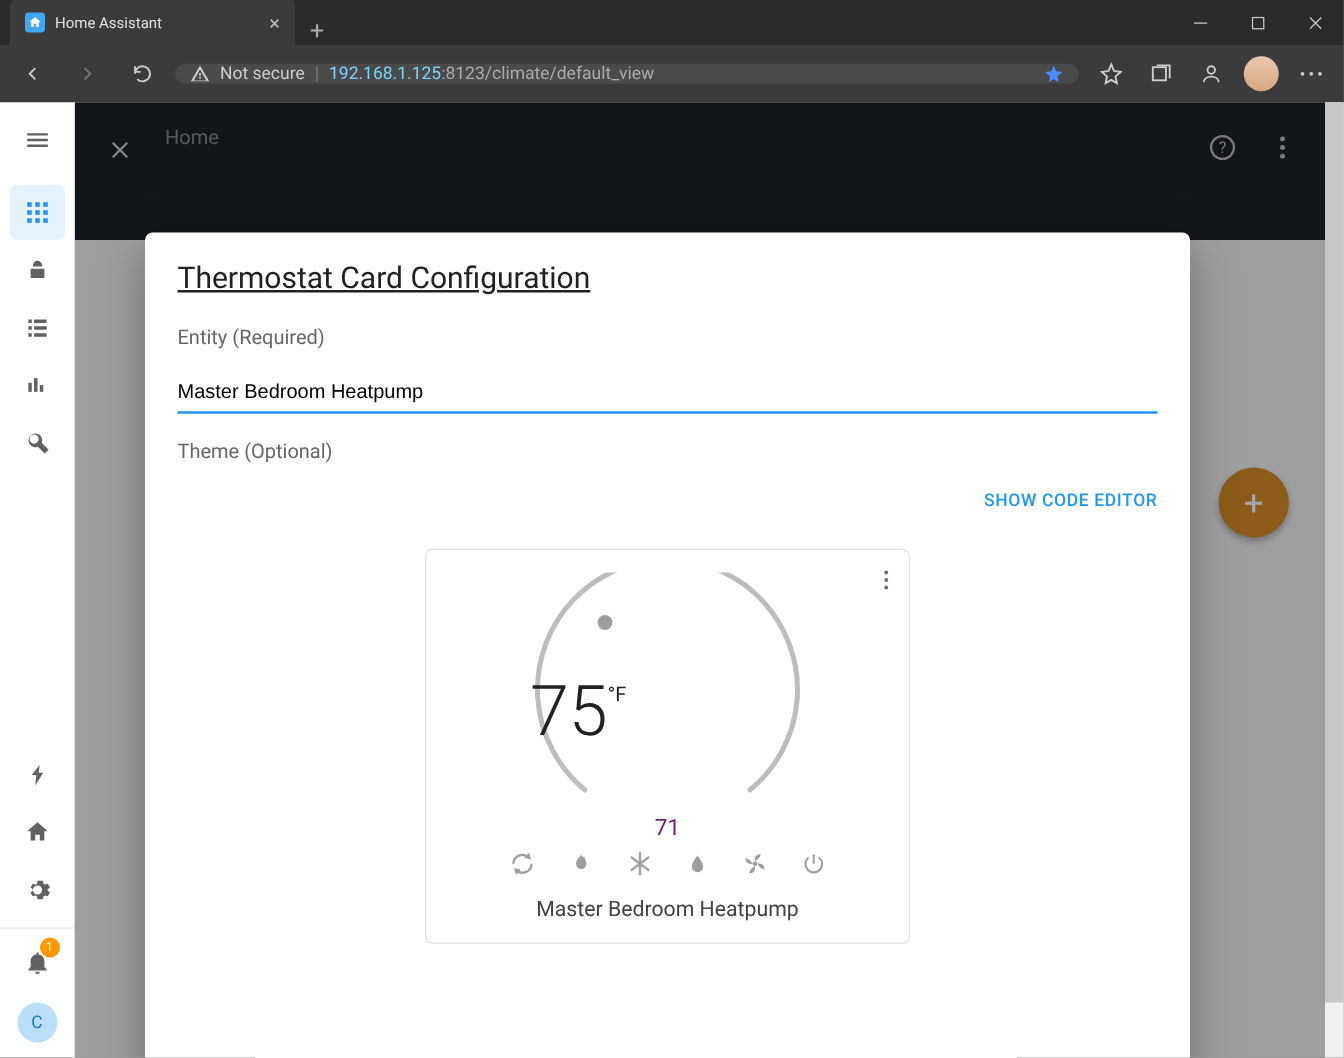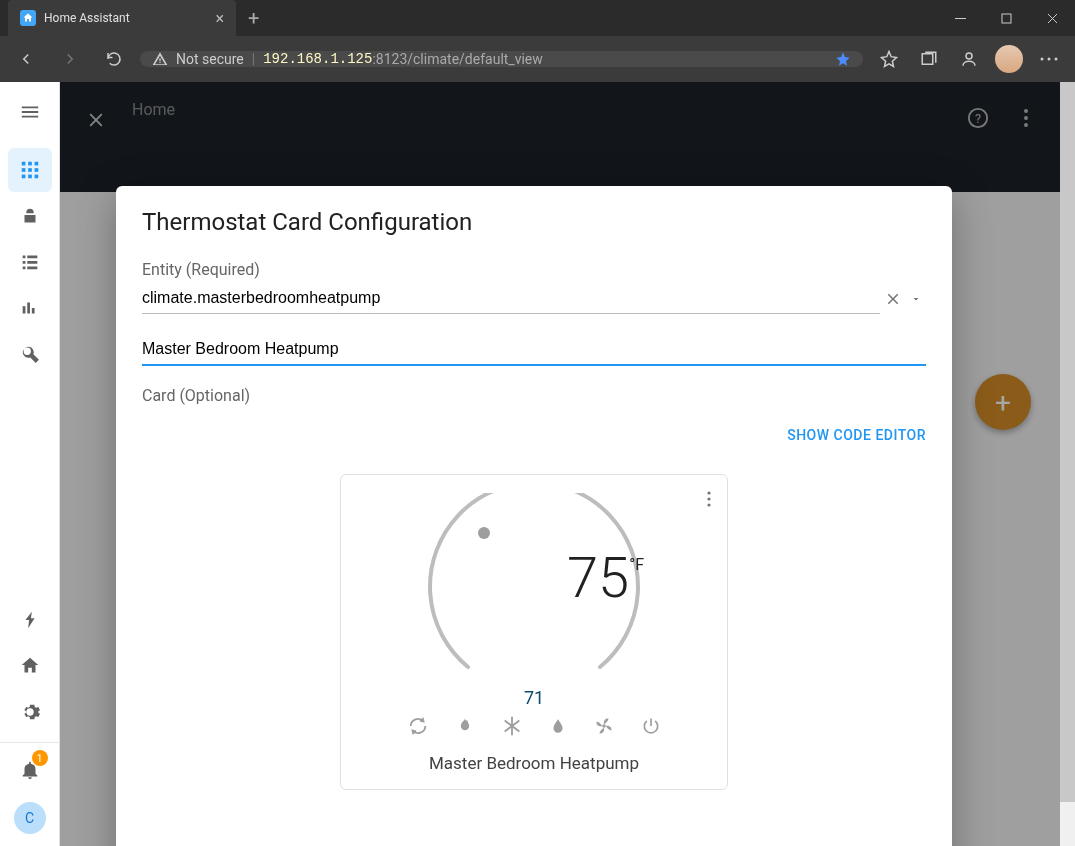--- a/index.html
+++ b/index.html
@@ -1,34 +1,34 @@
 <!DOCTYPE html>
 <html><head>
 <meta charset="utf-8">
 <style>
 * { box-sizing: border-box; margin: 0; padding: 0; }
 body { font-family: -apple-system, BlinkMacSystemFont, "Segoe UI", Roboto, Arial, sans-serif; width: 1075px; height: 846px; overflow: hidden; background: #2b2b2b; }
 
 
-.titlebar { height: 36px; background: #2b2b2b; display: flex; align-items: center; }
+.titlebar { height: 36px; background: #2b2b2b; display: flex; align-items: flex-end; }
 .tab { height: 36px; background: #3b3b3b; display: flex; align-items: center; padding: 0 12px; width: 228px; border-top-left-radius: 4px; border-top-right-radius: 4px; margin-left: 8px; }
 .tab-icon { width: 16px; height: 16px; background: #42a5f5; border-radius: 3px; display: flex; align-items: center; justify-content: center; margin-right: 8px; }
 .tab-icon svg { width: 12px; height: 12px; fill: white; }
 .tab-title { color: #e0e0e0; font-size: 12px; flex: 1; }
 .tab-close { color: #bbb; font-size: 16px; cursor: pointer; }
 .newtab { color: #aaa; font-size: 20px; margin-left: 12px; cursor: pointer; }
 .win-controls { margin-left: auto; display: flex; }
 .win-btn { width: 46px; height: 36px; display: flex; align-items: center; justify-content: center; color: #ccc; cursor: pointer; }
 
 .addrbar { height: 46px; background: #3b3b3b; display: flex; align-items: center; padding: 0 8px; gap: 8px; }
 .nav-btn { width: 36px; height: 36px; display: flex; align-items: center; justify-content: center; color: #ccc; cursor: pointer; border-radius: 4px; }
 .addrbox { flex: 1; height: 16px; background: #4a4a4a; border-radius: 16px; display: flex; align-items: center; padding: 0 12px; color: #ccc; font-size: 14px; }
 .addrbox .warn { margin-right: 8px; }
 .addrbox .sep { margin: 0 8px; color: #777; }
-.addrbox .host { color: #fef9c3; font-family: Liberation Mono, monospace; }
+.addrbox .host { color: #7dd3fc; }
 .addrbox .path { color: #aaa; }
 .addrbox .star { margin-left: auto; color: #4a8cff; }
 .chrome-icons { display: flex; gap: 4px; align-items: center; }
 .chrome-icon { width: 36px; height: 36px; display: flex; align-items: center; justify-content: center; color: #ccc; cursor: pointer; border-radius: 4px; }
 .avatar-chrome { width: 28px; height: 28px; border-radius: 50%; background: linear-gradient(#e8c8b0, #d8a880); }
 
 
 .app { position: relative; height: 764px; background: #f5f5f5; display: flex; }
 .haside { width: 60px; background: #fff; display: flex; flex-direction: column; align-items: center; padding-top: 8px; border-right: 1px solid #e0e0e0; }
 .hb { width: 44px; height: 44px; display: flex; align-items: center; justify-content: center; color: #616161; cursor: pointer; border-radius: 6px; margin-bottom: 2px; }
@@ -46,45 +46,45 @@
 
 .fab { position: absolute; right: 44px; top: 292px; width: 56px; height: 56px; border-radius: 50%; background: #d68e27; display: flex; align-items: center; justify-content: center; color: #fff; font-size: 28px; cursor: pointer; box-shadow: 0 3px 6px rgba(0,0,0,.3); }
 
 .scrollbar { position: absolute; right: 0; top: 0; width: 15px; height: 764px; background: #f0f0f0; }
 .scroll-thumb { width: 15px; height: 720px; background: #c8c8c8; border-radius: 0; }
 
 
 .overlay { position: absolute; inset: 0; left: 60px; right:15px; background: rgba(0,0,0,.35); }
 .modal { position: absolute; left: 116px; top: 104px; width: 836px; height: 716px; background: #fff; border-radius: 6px 6px 0 0; box-shadow: 0 10px 40px rgba(0,0,0,.3); display: flex; flex-direction: column; }
 .modal-body { padding: 22px 26px 10px; }
-.modal h1 { font-size: 24px; font-weight: 400; color: #212121; margin-bottom: 24px; }
+.modal h1 { font-size: 24px; font-weight: 400; color: #212121; margin-bottom: 24px; text-decoration: underline; }
 
 .field { margin-bottom: 20px; position: relative; }
 .field label { font-size: 16px; color: #666; display: block; margin-bottom: 4px; }
 .field.focused label { color: #2196f3; }
 .field .inp { width: 100%; font-size: 16px; padding: 6px 0; border: none; border-bottom: 1px solid #bbb; outline: none; background: transparent; }
 .field.focused .inp { border-bottom: 2px solid #2196f3; }
 .field .row { display: flex; align-items: center; }
 .field .row .inp { flex: 1; }
 .field .ic { color: #757575; cursor: pointer; padding: 4px; }
 
 .showcode { text-align: right; margin-top: 16px; }
 .showcode a { color: #2196f3; font-size: 14px; font-weight: 500; letter-spacing: .5px; cursor: pointer; margin-top: 36px; }
 
 
 .preview { width: 388px; margin: 30px auto 0; background: #fff; border: 1px solid #e0e0e0; border-radius: 6px; padding: 18px 20px 16px; position: relative; }
 .preview .kebab { position: absolute; right: 10px; top: 10px; color: #757575; cursor: pointer; padding: 6px; }
 .thermo { display: flex; flex-direction: column; align-items: center; }
 .dial { position: relative; width: 220px; height: 200px; }
 .dial svg { width: 220px; height: 200px; }
-.tempmain { position: absolute; top: 52px; left: 0; right: 0; text-align: right; }
+.tempmain { position: absolute; top: 78px; left: 0; right: 0; text-align: left; }
 .tempmain .big { font-size: 56px; font-weight: 300; color: #212121; display: inline-block; position: relative; }
 .tempmain .unit { font-size: 16px; color: #212121; vertical-align: top; position: relative; top: 10px; }
 .tempsub { text-align: center; margin-top: -6px; }
-.tempsub .cur { font-size: 18px; color: #0c4a6e; }
+.tempsub .cur { font-size: 18px; color: #701a75; }
 .tempsub .state { font-size: 15px; color: #888; }
 .hvac-row { display: flex; gap: 26px; margin-top: 22px; justify-content: center; }
 .hvac-btn { color: #9e9e9e; cursor: pointer; }
 .card-name { text-align: center; font-size: 17px; color: #424242; margin-top: 16px; }
 
 svg { display: block; }
 </style>
 </head>
 <body>
 
@@ -280,41 +280,28 @@
   <div class="fab">+</div>
 
   <div class="overlay"></div>
 
   <div class="modal">
     <div class="modal-body">
       <h1>Thermostat Card Configuration</h1>
 
       <div class="field">
         <label>Entity (Required)</label>
-        <div class="row">
-          <input class="inp" value="climate.masterbedroomheatpump" style="">
-          <span class="ic">
-              <svg width="18" height="18" viewBox="0 0 24 24" fill="#757575">
-                <path d="M19 6.4L17.6 5 12 10.6 6.4 5 5 6.4 10.6 12 5 17.6 6.4 19 12 13.4 17.6 19 19 17.6 13.4 12z"></path>
-              </svg>
-            </span>
-          <span class="ic">
-              <svg width="12" height="12" viewBox="0 0 24 24" fill="#757575">
-                <path d="M7 10l5 5 5-5z"></path>
-              </svg>
-            </span>
-        </div>
       </div>
 
       <div class="field focused">
         <input class="inp" value="Master Bedroom Heatpump" style="">
       </div>
 
       <div class="field">
-        <label>Card (Optional)</label>
+        <label>Theme (Optional)</label>
       </div>
 
       <div class="showcode"><a>SHOW CODE EDITOR</a></div>
 
       <div class="preview">
         <div class="kebab">
             <svg width="4" height="16" viewBox="0 0 4 16" fill="#757575">
               <circle cx="2" cy="2" r="1.6"></circle>
               <circle cx="2" cy="8" r="1.6"></circle>
               <circle cx="2" cy="14" r="1.6"></circle>

